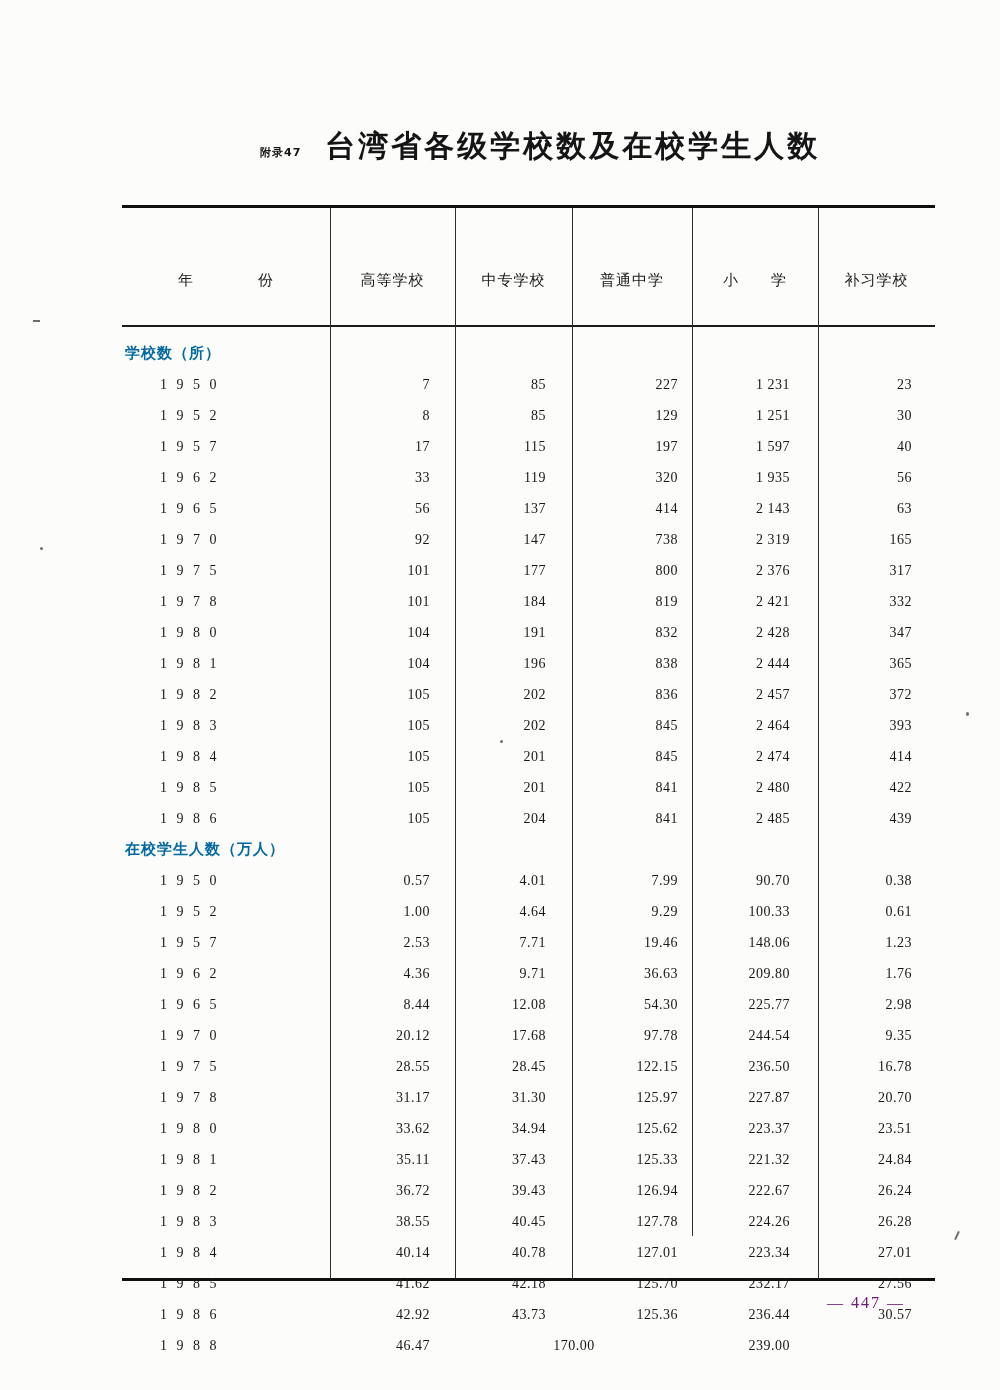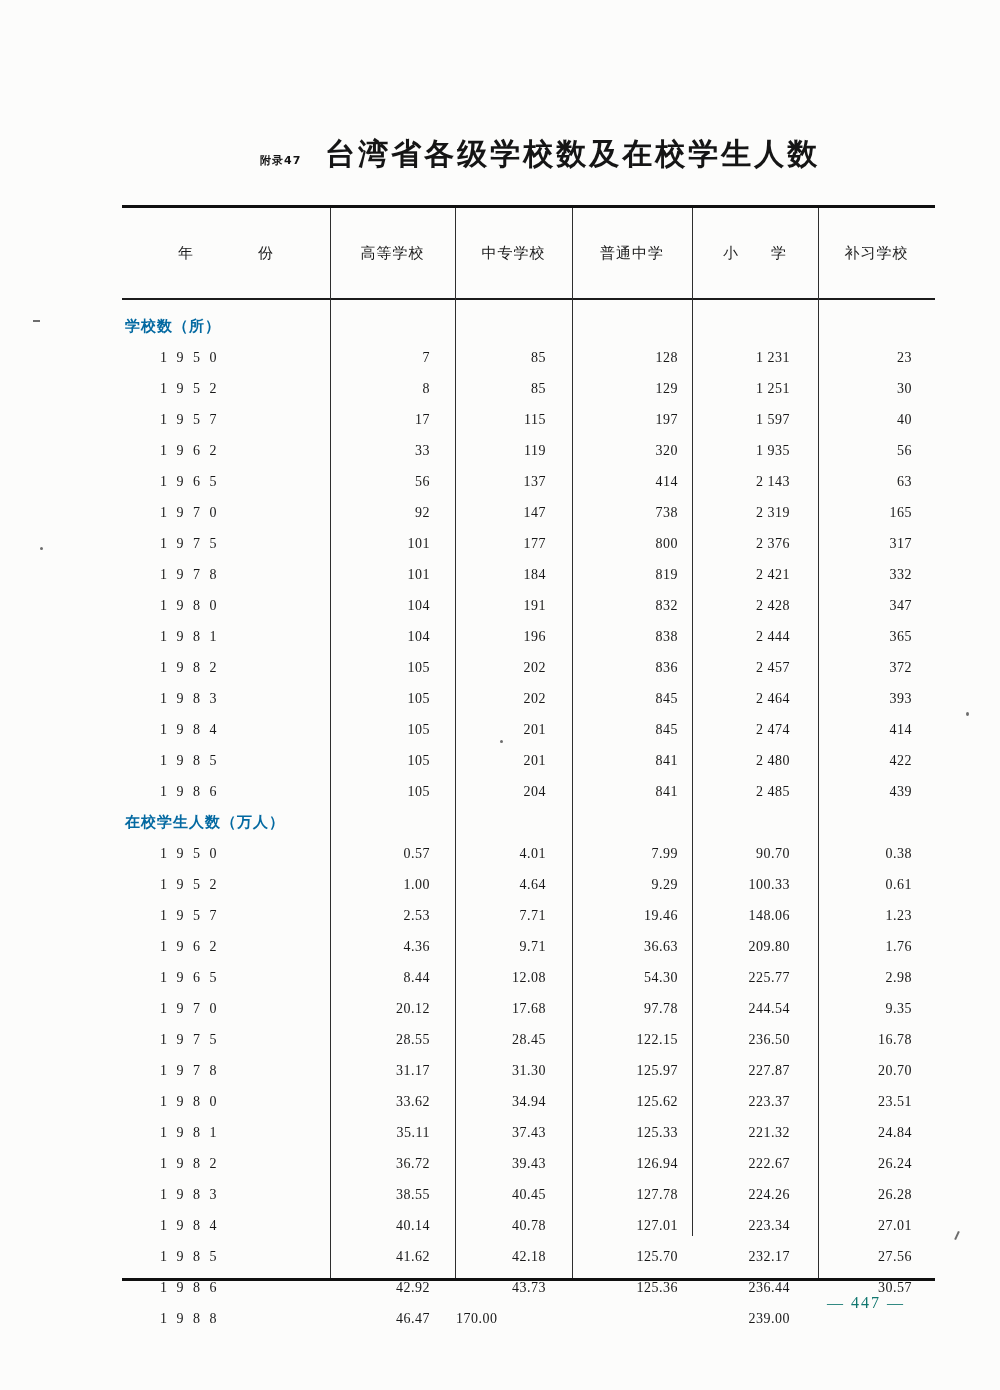--- a/index.html
+++ b/index.html
@@ -9,56 +9,56 @@
     font-family:"Liberation Serif","DejaVu Serif",serif;
   }
   
   .title-block{position:absolute;left:260px;top:126px;display:flex;align-items:baseline;gap:24px;}
   .appendix{
     font-family:"DejaVu Sans","Liberation Sans",sans-serif;
     font-weight:bold;font-size:11px;letter-spacing:1px;
   }
   .main-title{
     font-family:"DejaVu Sans","Liberation Sans",sans-serif;
-    font-weight:bold;font-size:30px;letter-spacing:3px;margin-top:8px;
+    font-weight:bold;font-size:30px;letter-spacing:3px;
   }
   
   .table-wrap{
     position:absolute;left:122px;top:205px;width:813px;height:1076px;
     box-sizing:border-box;
     border-top:3px solid #101010;border-bottom:3px solid #101010;
   }
-  table{width:813px;border-collapse:collapse;table-layout:fixed;}
+  table{width:813px;border-collapse:collapse;table-layout:fixed;margin-top:27px;}
   thead th{
     height:88px;border-bottom:2px solid #1c1c1c;
     font-size:15px;font-weight:500;text-align:center;
     letter-spacing:1px;vertical-align:middle;color:#1b1b1b;
   }
   tbody::before{content:"";display:table-row;height:12px;}
   tbody td{height:29px;font-size:14px;vertical-align:middle;color:#181818;}
   td.year{text-align:left;padding-left:38px;letter-spacing:3px;}
   td.num{text-align:right;letter-spacing:0.5px;}
   td.c1{padding-right:25px;}
   td.c2{padding-right:26px;padding-left:47px;}
   td.c3{padding-right:14px;}
   td.c4{padding-right:28px;}
   td.c5{padding-right:23px;}
-  td.merge{text-align:left;padding-right:0;}
+  td.merge{text-align:center;padding-right:0;}
   tr.section-row td{
     font-family:"DejaVu Sans","Liberation Sans",sans-serif;
     font-weight:bold;font-size:15px;text-align:left;
     padding-left:3px;letter-spacing:1px;color:#0369a1;
   }
   
   .vline{position:absolute;top:0;bottom:0;width:1px;background:#2e2e2e;}
   .vl1{left:208px;} .vl2{left:333px;} .vl3{left:450px;}
   .vl4{left:570px;bottom:auto;height:1028px;} 
   .vl5{left:696px;}
   
-  .page-num{position:absolute;top:1294px;right:95px;font-size:16px;letter-spacing:2px;color:#0f766e;}
+  .page-num{position:absolute;top:1294px;right:95px;font-size:16px;letter-spacing:2px;color:#701a75;}
   
   .speck{position:absolute;background:#3d3d3d;opacity:.75;}
   .sp1{left:33px;top:320px;width:7px;height:2px;}
   .sp2{left:40px;top:547px;width:3px;height:3px;border-radius:50%;}
   .sp3{left:966px;top:712px;width:3px;height:4px;border-radius:50%;}
   .sp4{left:500px;top:740px;width:3px;height:3px;border-radius:50%;}
   .sp5{left:956px;top:1231px;width:2px;height:9px;transform:rotate(25deg);}
 </style>
 </head>
 <body>
@@ -91,21 +91,21 @@
         </tr>
       </thead>
       <tbody>
           <tr class="section-row">
             <td colspan="6">学校数（所）</td>
           </tr>
           <tr>
             <td class="year">1 9 5 0</td>
             <td class="num c1">7</td>
             <td class="num c2">85</td>
-            <td class="num c3">128</td>
+            <td class="num c3">227</td>
             <td class="num c4">1 231</td>
             <td class="num c5">23</td>
           </tr>
           <tr>
             <td class="year">1 9 5 2</td>
             <td class="num c1">8</td>
             <td class="num c2">85</td>
             <td class="num c3">129</td>
             <td class="num c4">1 251</td>
             <td class="num c5">30</td>

